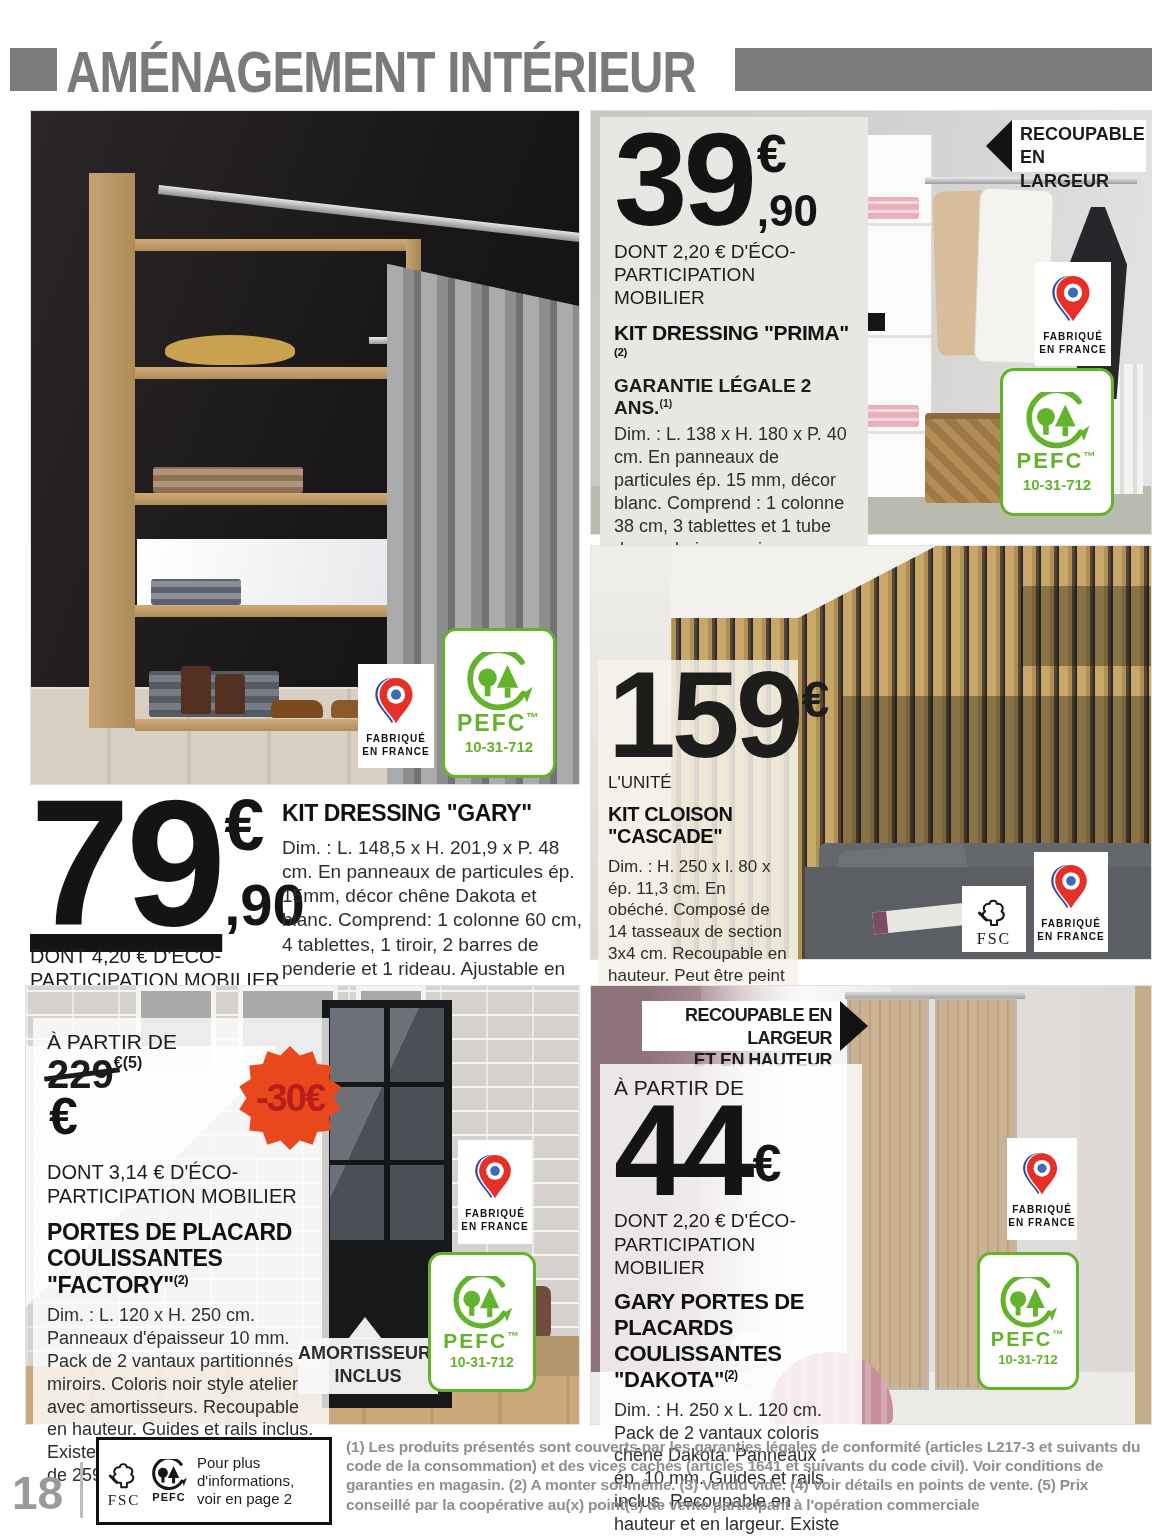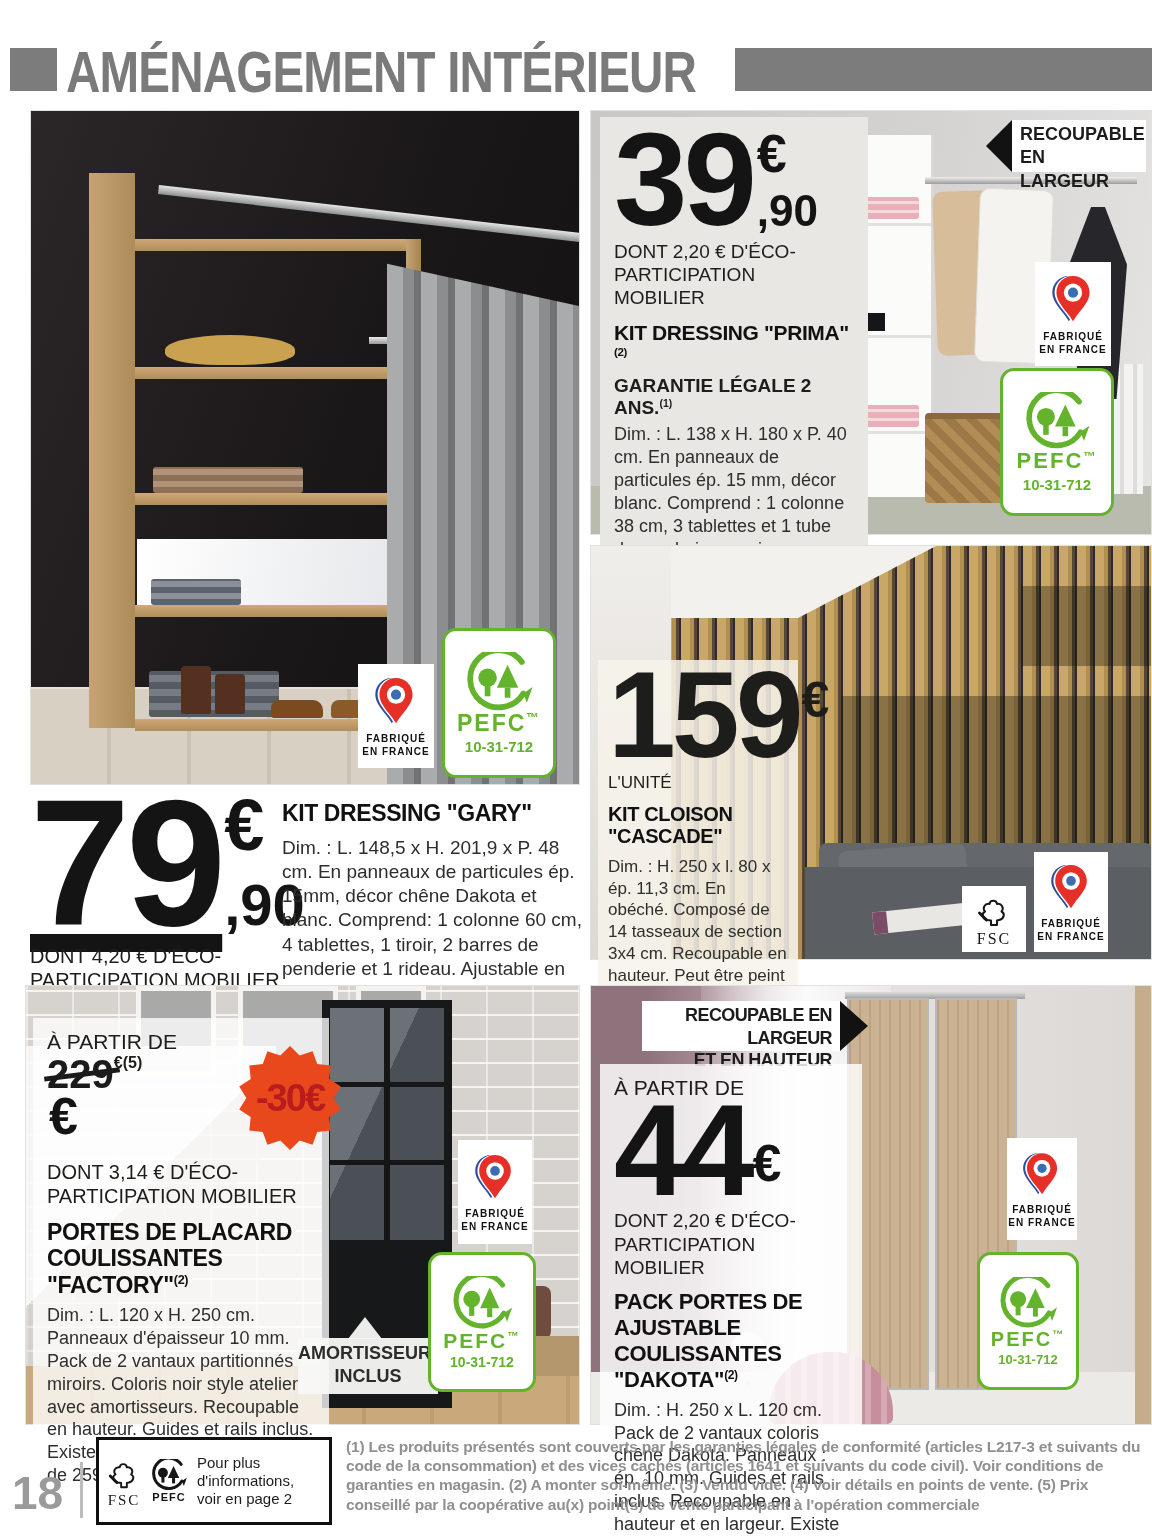--- a/index.html
+++ b/index.html
@@ -430,21 +430,21 @@
     <span>RECOUPABLE EN LARGEUR</span><br><span>ET EN HAUTEUR</span>
   </div>
   <div class="abs" id="tri-dak"></div>
   <div class="abs" id="dak-panel">
     <div class="fromlab">À PARTIR DE</div>
     <div class="price-row">
       <span class="pint">44</span>
       <span class="pcur-low">€</span>
     </div>
     <div class="ecoline">DONT 2,20 € D'ÉCO-PARTICIPATION MOBILIER</div>
-    <div class="ptitle"><span>PACK PORTES DE AJUSTABLE</span><br><span>COULISSANTES "DAKOTA"</span><sup>(2)</sup></div>
+    <div class="ptitle"><span>GARY PORTES DE PLACARDS</span><br><span>COULISSANTES "DAKOTA"</span><sup>(2)</sup></div>
     <div class="pdesc">Dim. : H. 250 x L. 120 cm. Pack de 2 vantaux coloris chêne Dakota. Panneaux : ép. 10 mm. Guides et rails inclus. Recoupable en hauteur et en largeur. Existe aussi en L. 180 cm au prix de 109 €.</div>
   </div>
   <div class="abs fef" id="fef-p5">
     <svg width="42" height="52">
         <use href="#sym-fef"></use>
       </svg>
     <div class="txt"><span>FABRIQUÉ</span><br><span>EN FRANCE</span></div>
   </div>
   <div class="abs pefc" id="pefc-p5">
     <svg width="64" height="52">

